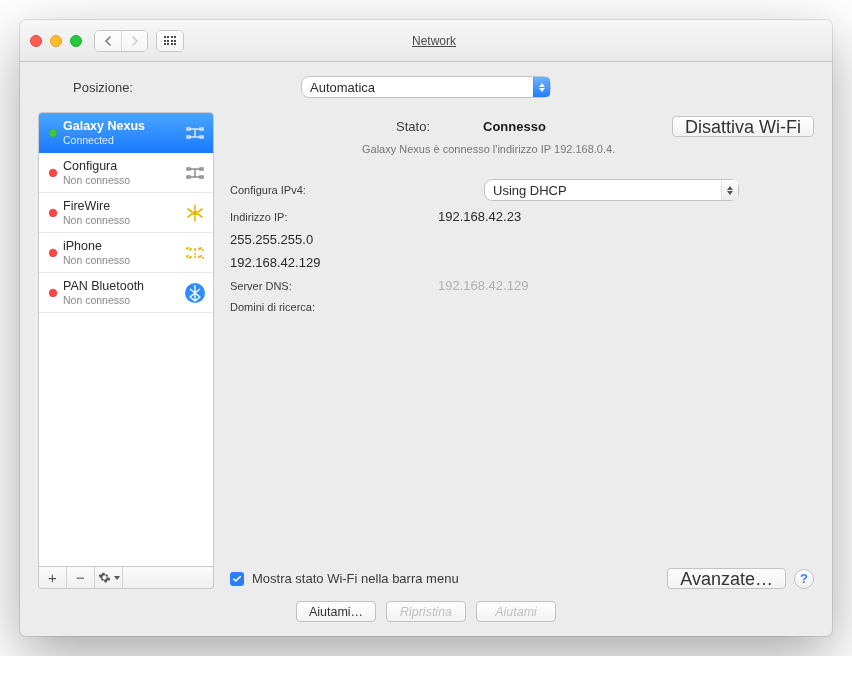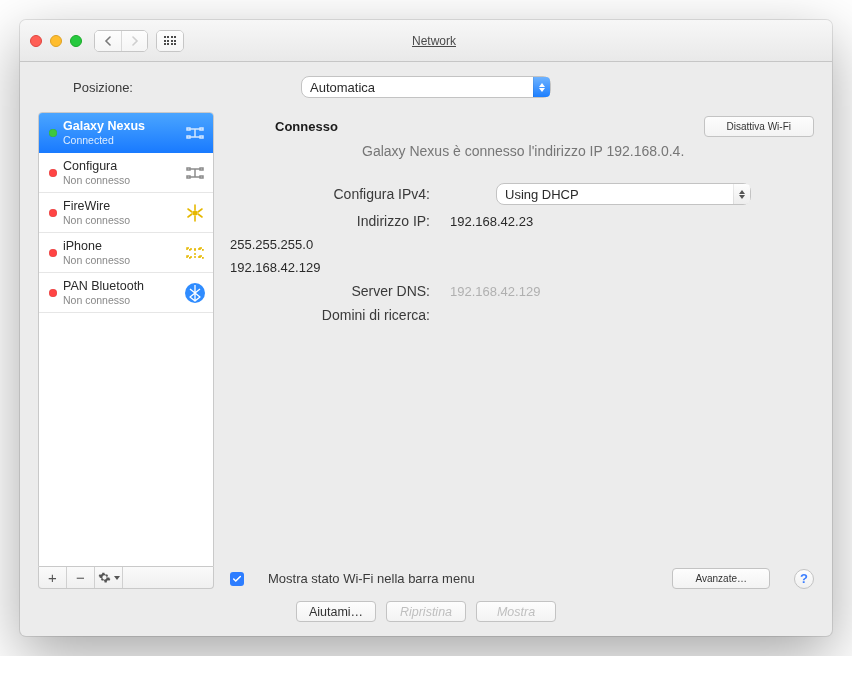--- a/index.html
+++ b/index.html
@@ -298,54 +298,53 @@
       font-weight: 600;
       color: #1a1a1a;
       margin-left: 45px;
     }
     .panel-btn {
       margin-left: auto;
       background: linear-gradient(#fdfdfd, #f3f3f3);
       border: 1px solid #c3c3c3;
       border-radius: 4px;
       height: 21px;
-      padding: 0 22px;
-      font-size: 10px;
+      padding: 0 12px;
+      font-size: 18px;
       color: #333;
     }
     .sub-status {
-      font-size: 14px;
+      font-size: 11px;
       color: #767676;
       margin-left: 132px;
       margin-top: 2px;
       margin-bottom: 24px;
     }
     .form-row {
       display: flex;
       align-items: center;
       margin-bottom: 8px;
     }
     .form-row .label {
       width: 200px;
-      text-align: right;
-      margin-right: 20px;
-      font-size: 14px;
+      margin-right: 8px;
+      font-size: 11px;
       color: #3a3a3a;
     }
     .form-row .value {
       font-size: 13px;
       color: #2a2a2a;
     }
     .form-row .value.dim { color: #b0b0b0; }
     .form-row .popup { width: 255px; margin-left: 46px; }
     .panel-footer {
       margin-top: auto;
       display: flex;
       align-items: center;
-      gap: 24px;
+      gap: 8px;
       justify-content: space-between;
     }
     .checkbox {
       width: 14px;
       height: 14px;
       background: #2d7dff;
       border-radius: 3px;
       display: flex;
       align-items: center;
       justify-content: center;
@@ -535,20 +534,21 @@
               <svg width="13" height="13" viewBox="0 0 24 24">
                   <path fill="#555" d="M12 8a4 4 0 1 0 0 8 4 4 0 0 0 0-8zm9 4a7 7 0 0 1-.1 1.2l2 1.6-2 3.4-2.4-.9a7.4 7.4 0 0 1-2 1.2l-.4 2.5h-4l-.4-2.5a7.4 7.4 0 0 1-2-1.2l-2.4.9-2-3.4 2-1.6A7 7 0 0 1 3 12a7 7 0 0 1 .1-1.2l-2-1.6 2-3.4 2.4.9a7.4 7.4 0 0 1 2-1.2L7.9 3h4l.4 2.5c.7.3 1.4.7 2 1.2l2.4-.9 2 3.4-2 1.6c.1.4.1.8.1 1.2z"></path>
                 </svg>
             </span>
           </button>
         </div>
       </div>
 
       <div class="panel">
         <div class="status-row">
+          <span class="label">Stato:</span>
           <span class="value">Connesso</span>
           <button class="panel-btn">Disattiva Wi-Fi</button>
         </div>
         <div class="sub-status">Galaxy Nexus è connesso    l'indirizzo IP 192.168.0.4.</div>
 
         <div class="form-row">
           <span class="label">Configura IPv4:</span>
           <div class="popup gray">
             <span>Using DHCP</span>
             <span class="caps"></span>
@@ -582,16 +582,16 @@
           <span class="check-label">Mostra stato Wi-Fi nella barra menu</span>
           <button class="panel-btn">Avanzate…</button>
           <span class="help-btn">?</span>
         </div>
       </div>
     </div>
 
     <div class="bottom-bar">
       <button>Aiutami…</button>
       <button class="disabled">Ripristina</button>
-      <button class="disabled">Mostra</button>
+      <button class="disabled">Aiutami</button>
     </div>
   </div>
 </div>
 
 </body></html>

